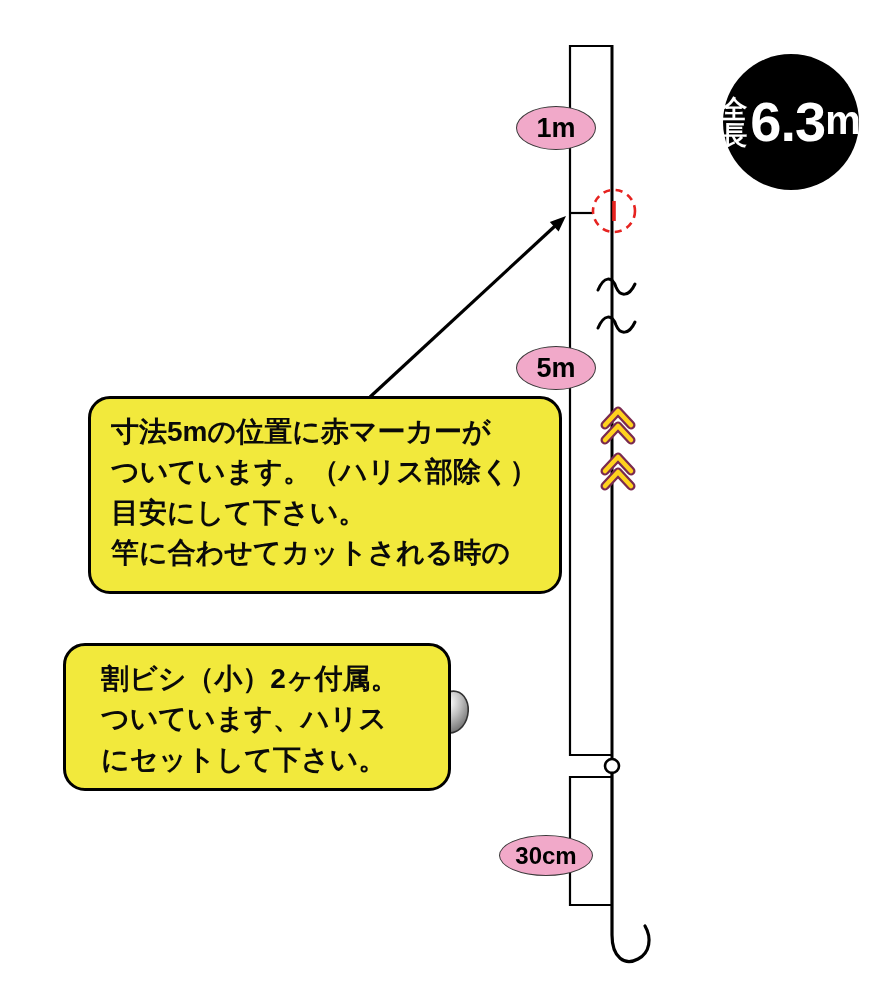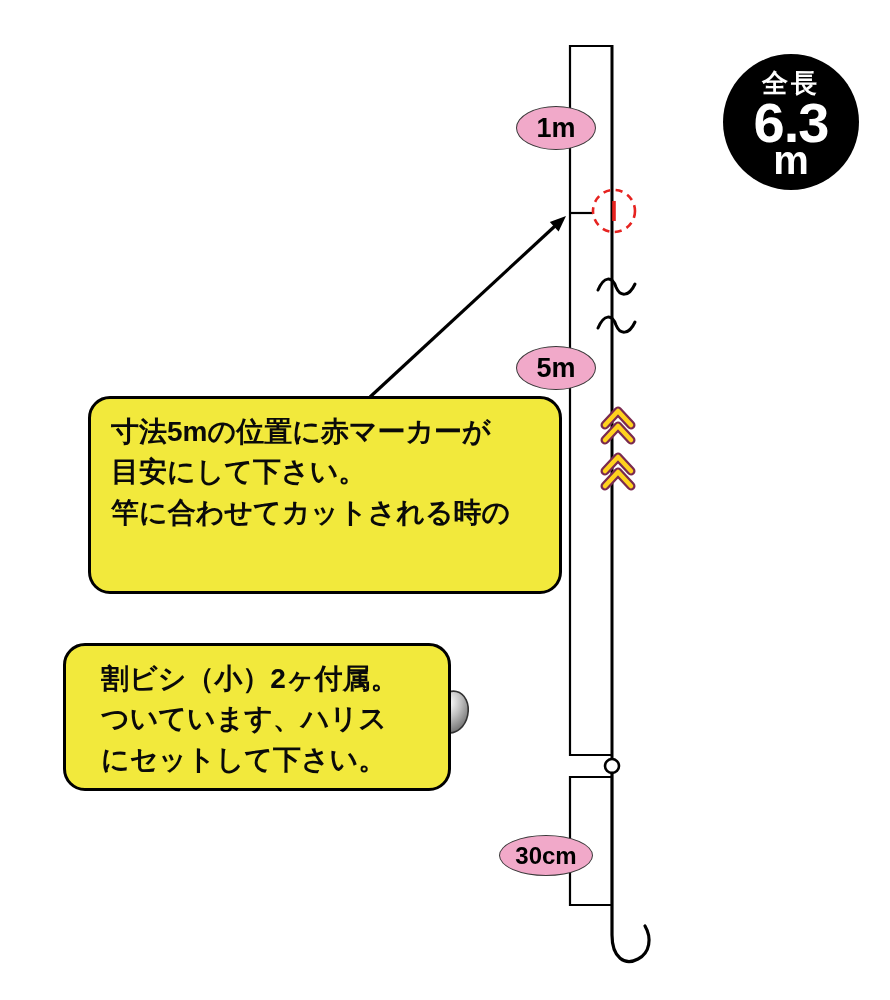--- a/index.html
+++ b/index.html
@@ -13,21 +13,21 @@
   .ink-stroke   { stroke:var(--ink,#000); fill:none; }
   .red-stroke   { stroke:var(--red,#e62320); fill:none; }
   .chev-out     { stroke:var(--chevron-outline,#7a2a50); fill:none; }
   .chev-in      { stroke:var(--chevron-yellow,#ffd21e); fill:none; }
   .ink-fill     { fill:var(--ink,#000); }
 
   
   .badge {
     position:absolute; left:723px; top:54px; width:136px; height:136px;
     border-radius:50%; background:var(--ink,#000); color:#fff;
-    display:flex; flex-direction:column; align-items:center; justify-content:center;
+    display:flex; flex-direction:row; align-items:center; justify-content:center;
     text-align:center;
   }
   .badge-label { font-size:26px; font-weight:bold; letter-spacing:3px; line-height:1; }
   .badge-value { font-size:56px; font-weight:bold; line-height:0.95; letter-spacing:-1px; }
   .badge-unit  { font-size:40px; font-weight:bold; line-height:0.72; margin-top:-3px; }
 
   
   .oval {
     position:absolute; background:var(--pink,#f1a9c9); border:1.6px solid #3a3a3a;
     border-radius:50%; display:flex; align-items:center; justify-content:center;
@@ -109,20 +109,21 @@
     <div class="badge-value">6.3</div>
     <div class="badge-unit">m</div>
   </div>
 
   <div class="oval oval-1m">1m</div>
   <div class="oval oval-5m">5m</div>
   <div class="oval oval-30cm">30cm</div>
 
   <div class="callout callout-marker">
     <div class="callout-line">寸法5mの位置に赤マーカーが</div>
+    <div class="callout-line">ついています。（ハリス部除く）</div>
     <div class="callout-line">目安にして下さい。</div>
     <div class="callout-line">竿に合わせてカットされる時の</div>
   </div>
 
   <div class="callout callout-sinker">
     <div class="callout-line">割ビシ（小）2ヶ付属。</div>
     <div class="callout-line">ついています、ハリス</div>
     <div class="callout-line">にセットして下さい。</div>
   </div>
 

